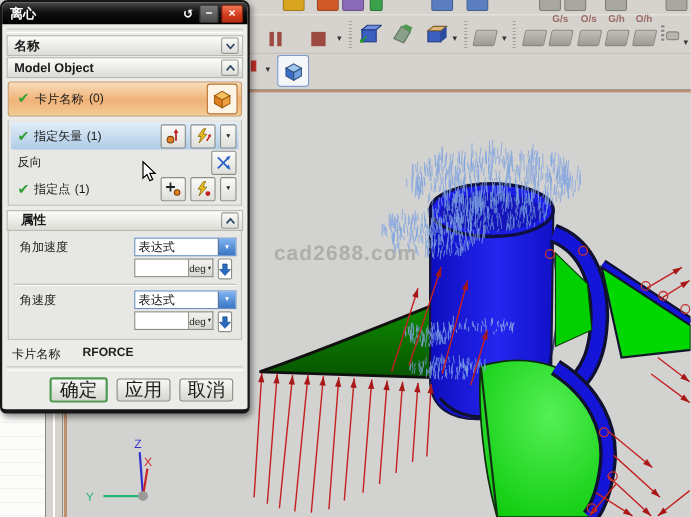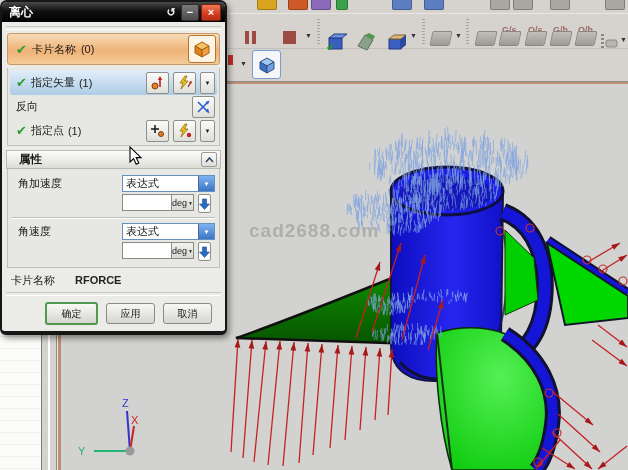--- a/index.html
+++ b/index.html
@@ -18,21 +18,21 @@
   .watermark{position:absolute;left:249px;top:220px;z-index:3;font-size:19px;font-weight:bold;
     letter-spacing:1px;color:rgba(150,150,150,.6);}
 
   
   .toolbar{position:absolute;left:0;top:0;right:0;height:81px;z-index:2;background:#d6d3ce;}
   .tb-row2{position:absolute;left:0;top:13px;right:0;height:34px;border-top:1px solid #e9e7e3;border-bottom:1px solid #c3c0ba;}
   .r1icon{position:absolute;top:-8px;width:18px;height:16px;border-radius:2px;border:1px solid rgba(0,0,0,.25);}
   .tsep{position:absolute;top:4px;width:3px;height:26px;
     background:repeating-linear-gradient(0deg,#a8a5a0 0 1px,transparent 1px 3px);}
   .caret{position:absolute;font-size:7px;color:#333;}
-  .tbtn{position:absolute;top:17px;width:24px;height:24px;display:flex;align-items:flex-start;justify-content:center;}
+  .tbtn{position:absolute;top:4px;width:24px;height:24px;display:flex;align-items:flex-end;justify-content:center;}
   .gicon{width:18px;height:13px;background:linear-gradient(#c2bfb8,#9e9b94);border:1px solid #8b8880;border-radius:2px;transform:skewX(-12deg);}
   .badge{position:absolute;top:-6px;left:4px;font-size:9px;font-weight:bold;color:#9a6a66;}
   .pause-bars{display:flex;gap:3px;}
   .pause-bars i{display:block;width:4px;height:13px;background:#9c4a42;}
   .stop-sq{width:13px;height:13px;background:#9c4a42;}
   .shaded-btn{position:absolute;left:252px;top:50px;width:27px;height:27px;border:1px solid #7a9ad0;border-radius:3px;
     background:#f4f6fa;display:flex;align-items:center;justify-content:center;}
 
   
   .dialog{position:absolute;left:0;top:0;width:227px;z-index:30;background:#ebebe8;
@@ -74,21 +74,21 @@
   .uinput{width:44px;height:15px;border:1px solid #8a8a86;background:#fff;font-size:10px;padding:0 2px;}
   .useg{width:27px;height:15px;font-size:9px;display:flex;align-items:center;justify-content:center;gap:1px;
     background:linear-gradient(#f2f2ef,#d8d8d2);border:1px solid #8a8a86;border-left:none;color:#222;}
   .useg .uc{font-size:5px;}
   .abtn{width:17px;height:17px;margin-left:4px;border:1px solid #8f8f8a;border-radius:2px;background:#fff;
     display:flex;align-items:center;justify-content:center;}
   .pdivider{height:1px;background:#bdbdb8;border-bottom:1px solid #fff;margin:4px 0;}
   .card-row{display:flex;align-items:center;height:18px;padding:3px 0 2px 6px;}
   .card-row .val{margin-left:20px;font-weight:bold;color:#222;}
   .btn-row{display:flex;justify-content:flex-end;align-items:center;gap:8px;padding:4px 10px 4px 0;}
-  .dlgbtn{min-width:47px;height:19px;font-size:10px;border:1px solid #8a8a86;border-radius:3px;
+  .dlgbtn{min-width:47px;height:19px;font-size:17px;border:1px solid #8a8a86;border-radius:3px;
     background:linear-gradient(#f8f8f6,#d6d6d0);display:flex;align-items:center;justify-content:center;}
   .dlgbtn.ok{border:2px solid #4f9a4f;min-width:49px;}
 
   .cursor{position:absolute;left:129px;top:146px;z-index:50;}
 </style>
 </head>
 <body>
 
 <div class="stage">
 
@@ -1379,21 +1379,39 @@
       <span class="tb-btn min">
           <span>−</span>
         </span>
       <span class="tb-btn close">
           <span>×</span>
         </span>
     </div>
     <div class="dlg-body">
       <div class="groove"></div>
 
-
+      <div class="grp-hdr">
+        <span>名称</span>
+        <span class="sp"></span>
+        <span class="chev">
+          <svg width="9" height="6">
+              <polyline points="1,1 4.5,5 8,1" fill="none" stroke="#334a66" stroke-width="1.6"></polyline>
+            </svg>
+        </span>
+      </div>
+
+      <div class="grp-hdr">
+        <span>Model Object</span>
+        <span class="sp"></span>
+        <span class="chev">
+          <svg width="9" height="6">
+              <polyline points="1,5 4.5,1 8,5" fill="none" stroke="#334a66" stroke-width="1.6"></polyline>
+            </svg>
+        </span>
+      </div>
 
       <div class="sel-row">
         <span class="check">✔</span>
         <span>卡片名称</span>
         <span>(0)</span>
         <span class="sp"></span>
         <span class="cube-btn">
           <svg width="20" height="20">
             <polygon points="3,7 10,3 17,7 10,11" fill="#f7c060" stroke="#a06010"></polygon>
             <polygon points="3,7 10,11 10,18 3,14" fill="#e08020" stroke="#a06010"></polygon>

